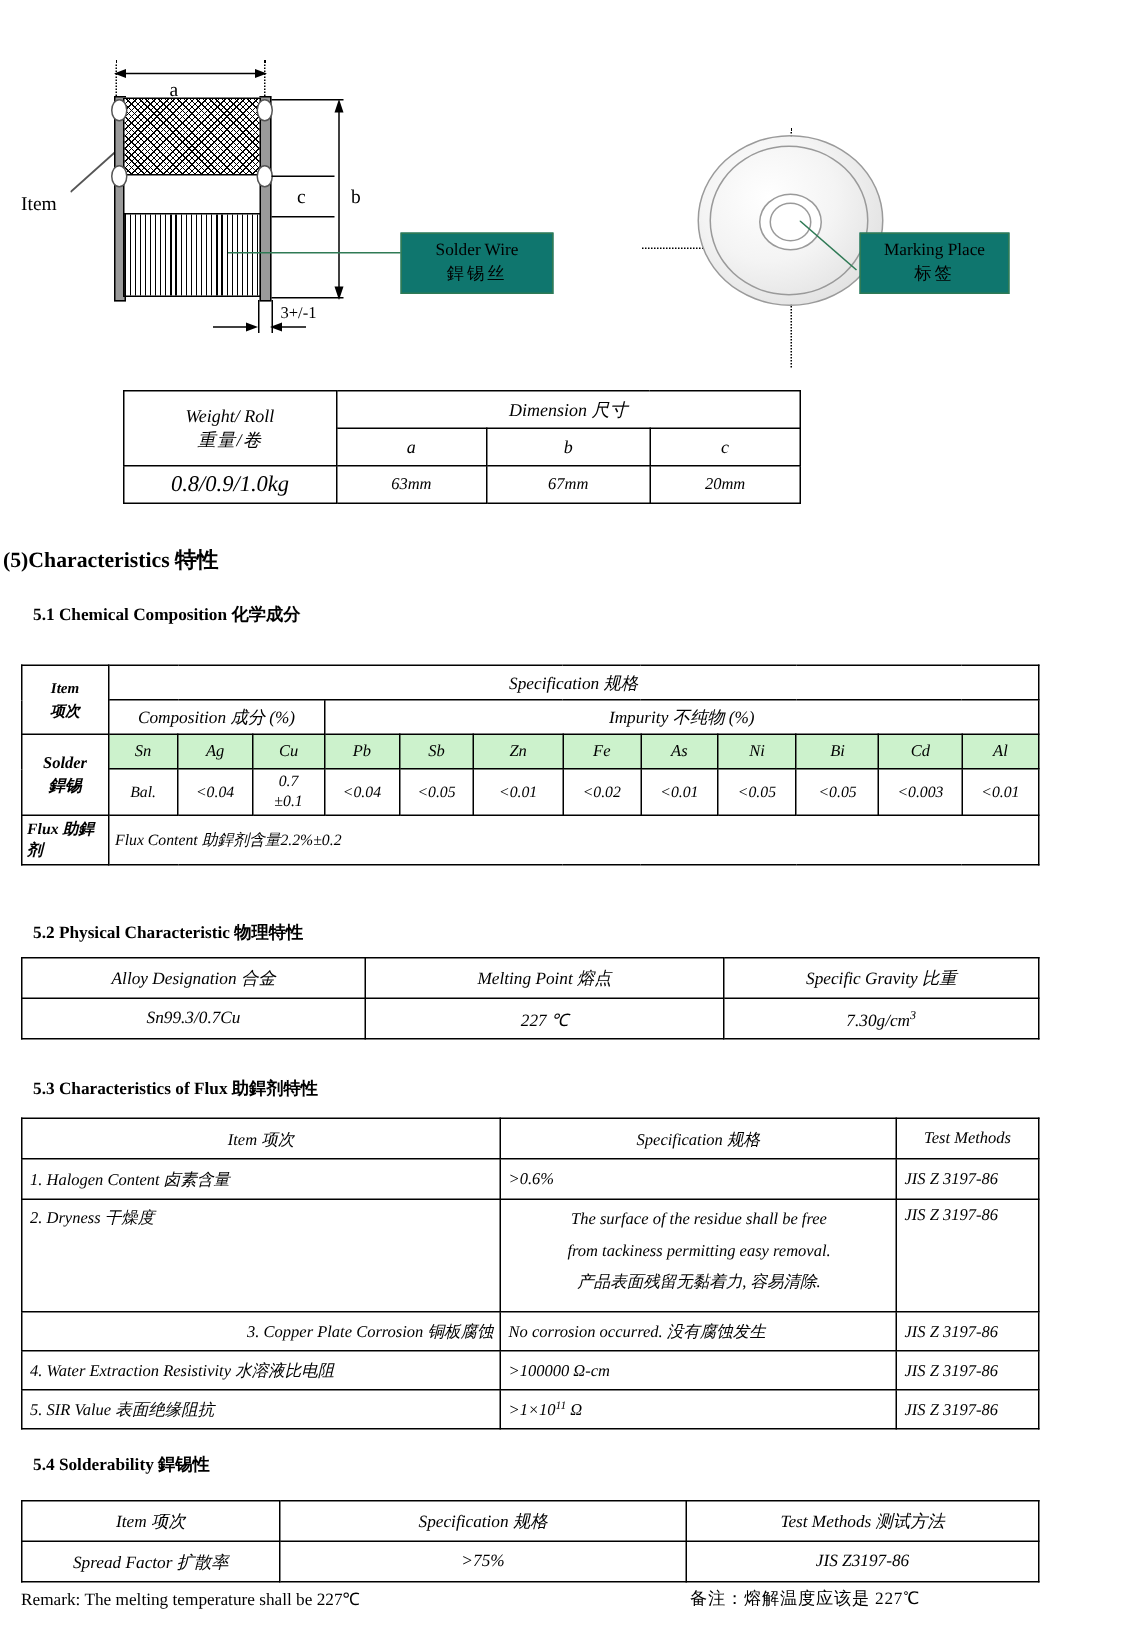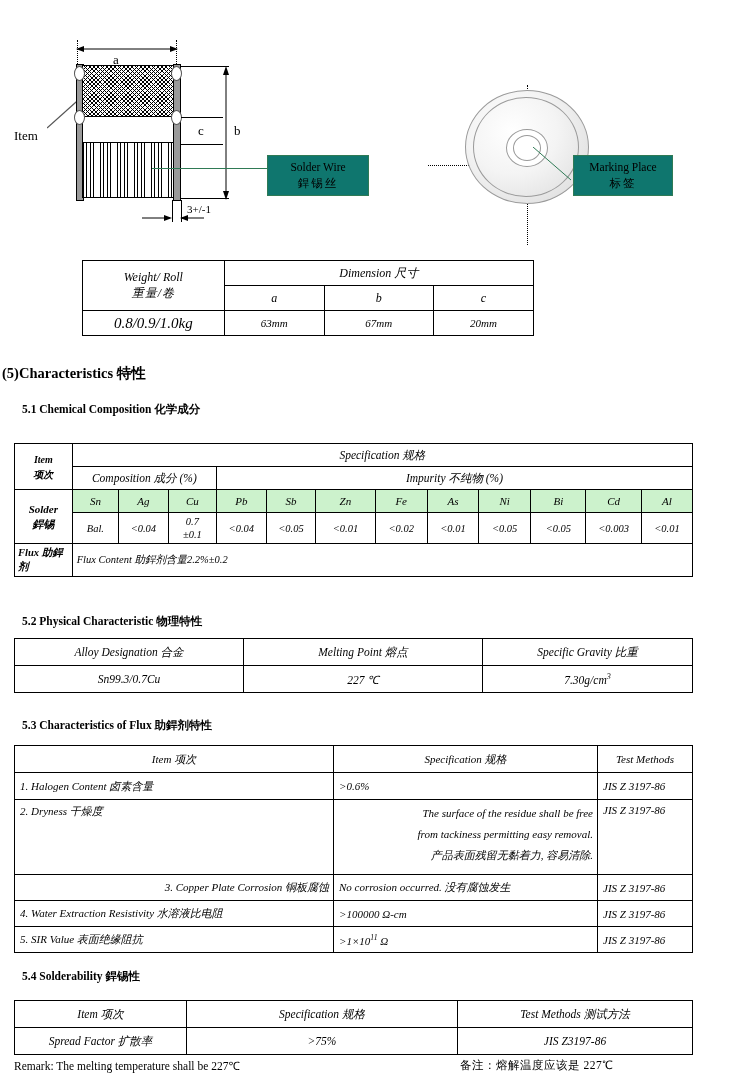--- a/index.html
+++ b/index.html
@@ -134,21 +134,21 @@
   
   .ph-wrap{position:absolute;left:14px;top:638px;}
   .ph{width:679px;}
   .ph td{font-size:11.5px;height:22px;}
 
   
   .fx-wrap{position:absolute;left:14px;top:745px;}
   .fx{width:679px;}
   .fx td{font-size:11px;}
   .fx .l{text-align:left;padding-left:5px;}
-  .fx .multi{line-height:21px;text-align:right;padding-left:5px;}
+  .fx .multi{line-height:21px;text-align:center;padding-left:5px;}
 
   
   .sd-wrap{position:absolute;left:14px;top:1000px;}
   .sd{width:679px;}
   .sd td{font-size:11.5px;height:22px;}
 
   .remark-l{position:absolute;left:14px;top:1058px;font-size:11.5px;}
   .remark-r{position:absolute;left:460px;top:1058px;font-size:11.5px;letter-spacing:.5px;}
 
   sup{font-size:.7em;vertical-align:super;}

